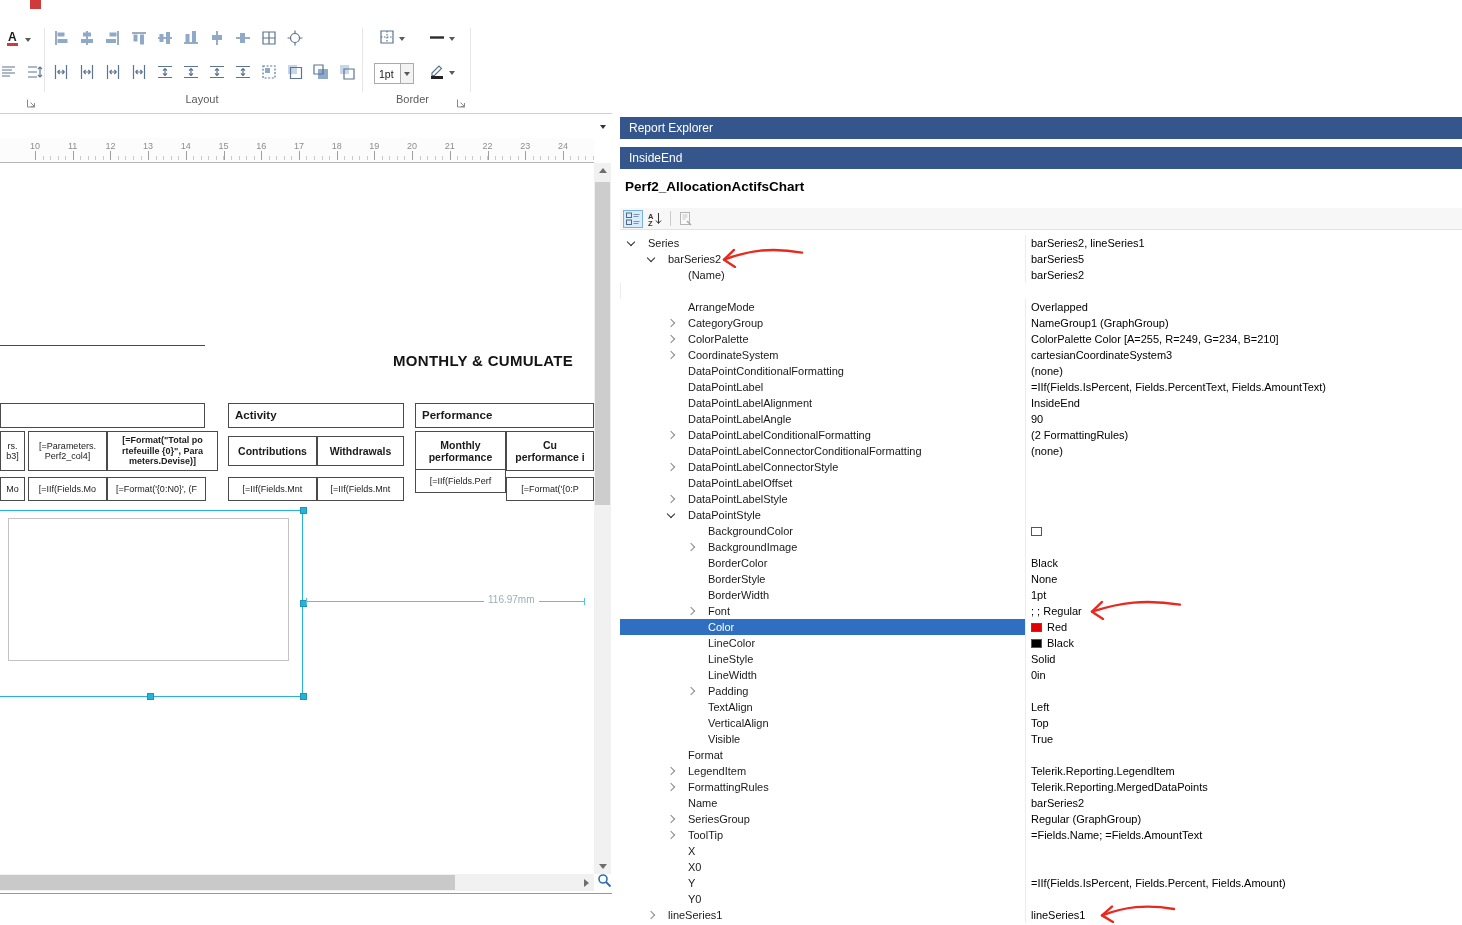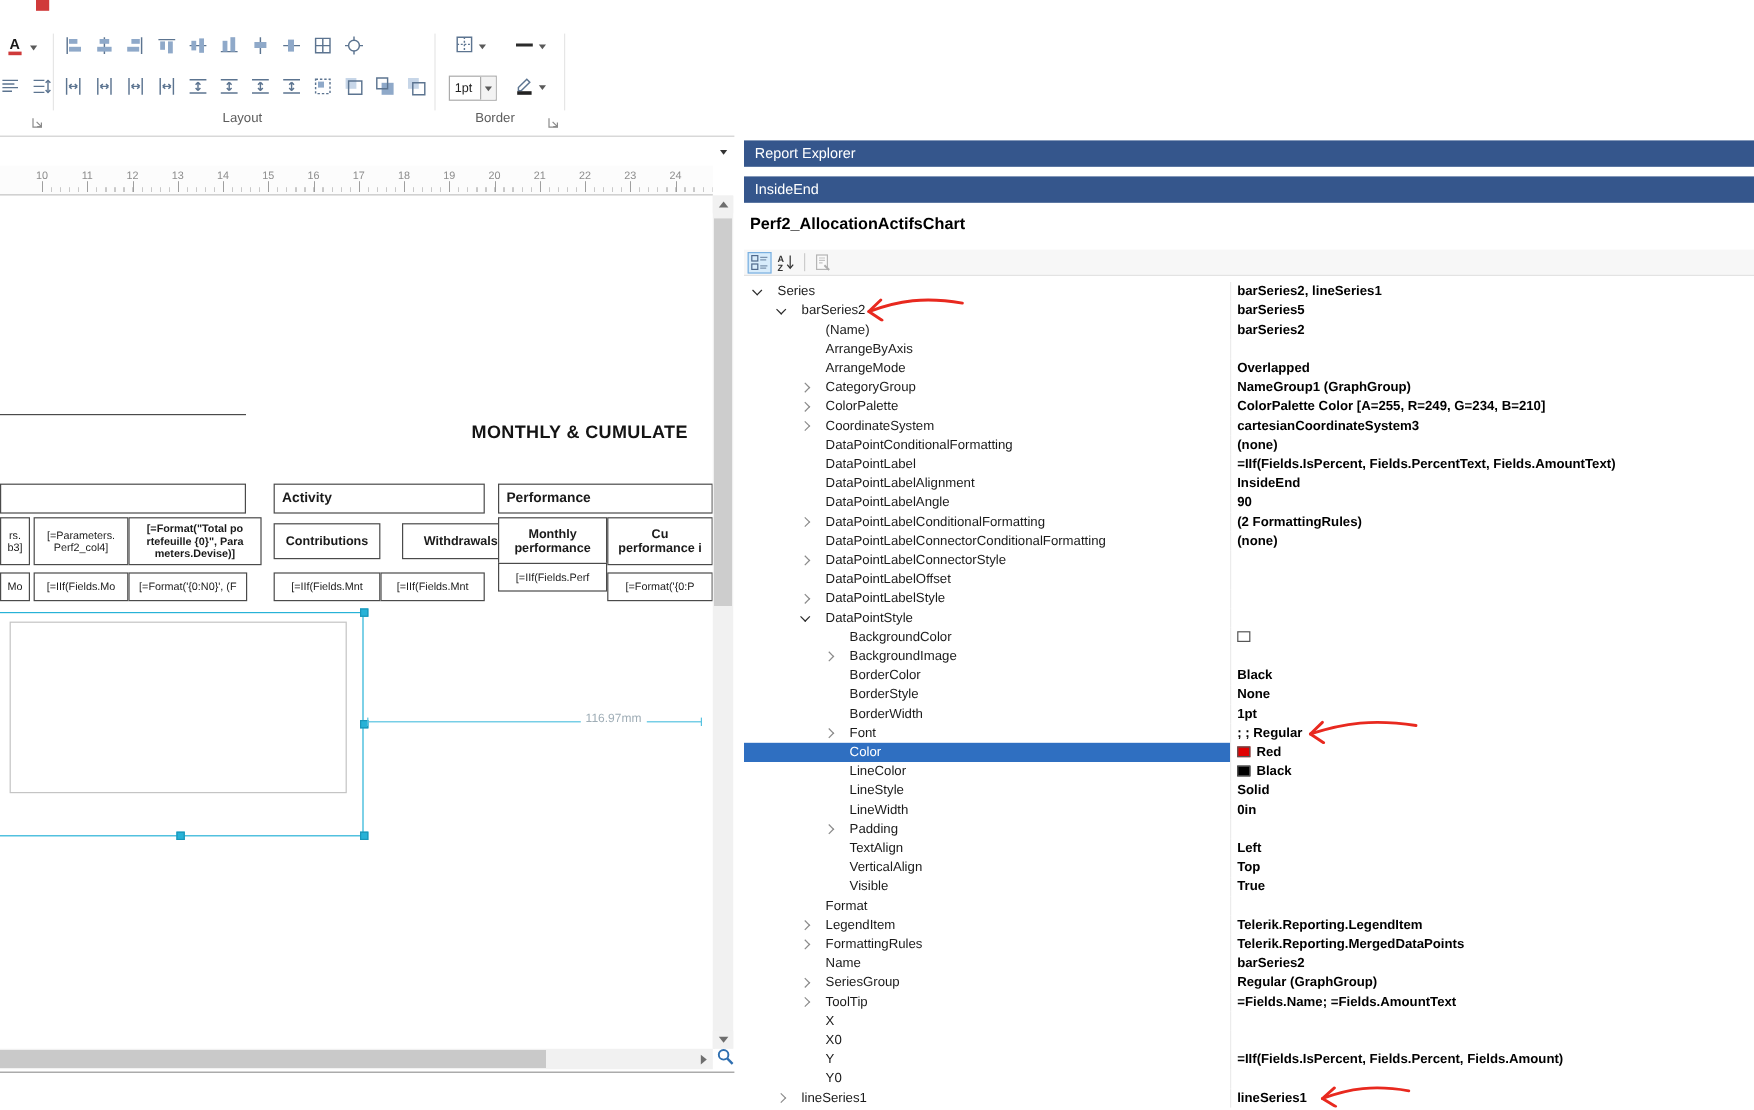--- a/index.html
+++ b/index.html
@@ -64,21 +64,21 @@
   .bluebar { position:absolute; left:0; width:842px; height:22px; background:#35568C; color:#fff; font-size:12px; line-height:22px; padding-left:9px; }
   .objname { position:absolute; left:5px; top:62px; font-size:13.5px; font-weight:bold; color:#000; }
   .ptb { position:absolute; left:0; top:91px; width:842px; height:22px; background:#f7f7f7; border-bottom:1px solid #e3e3e3; display:flex; align-items:center; padding-left:3px; gap:2px; }
   .ptbi { width:20px; height:18px; display:flex; align-items:center; justify-content:center; }
   .ptbi.on { background:#d8ecfb; border:1px solid #7ab0e0; }
   .vsep2 { width:1px; height:15px; background:#ccc; margin:0 3px; }
   .pgrid { position:absolute; left:0; top:118px; width:842px; height:690px; overflow:hidden; font-size:11px; }
   .prow { display:flex; height:16px; line-height:16px; }
   .pname { width:405px; position:relative; color:#1a1a1a; white-space:nowrap; overflow:hidden; }
   .plabel { display:block; }
-  .pval { flex:1; border-left:1px solid #ececec; padding-left:5px; font-weight:bold; color:#000; white-space:nowrap; overflow:hidden; }
+  .pval { flex:1; border-left:1px solid #ececec; padding-left:5px; font-weight:normal; color:#000; white-space:nowrap; overflow:hidden; }
   .prow.sel .pname { background:#2f6fc1; color:#fff; }
   .exp { position:absolute; top:5px; width:6px; height:6px; }
   .exp.closed { border-top:1.2px solid #8a8a8a; border-right:1.2px solid #8a8a8a; transform:rotate(45deg); }
   .exp.open { top:4px; border-top:1.6px solid #2a2a2a; border-right:1.6px solid #2a2a2a; transform:rotate(135deg); }
   .swatch { display:inline-block; width:11px; height:9px; border:1px solid #555; margin-right:5px; vertical-align:-1px; }
 
   .ann { position:absolute; pointer-events:none; }
 </style>
 </head>
 <body>
@@ -331,21 +331,21 @@
       <div class="cell hdr" style="left:415px;top:240px;width:179px;height:25px">Performance</div>
 
       <div class="cell" style="left:0;top:268px;width:25px;height:40px">rs.
 b3]</div>
       <div class="cell" style="left:28px;top:268px;width:79px;height:40px">[=Parameters.
 Perf2_col4]</div>
       <div class="cell b" style="left:107px;top:268px;width:111px;height:40px">[=Format("Total po
 rtefeuille {0}", Para
 meters.Devise)]</div>
       <div class="cell b m" style="left:228px;top:273px;width:89px;height:30px">Contributions</div>
-      <div class="cell b m" style="left:335px;top:273px;width:98px;height:30px">Withdrawals</div>
+      <div class="cell b m" style="left:317px;top:273px;width:87px;height:30px">Withdrawals</div>
       <div class="cell b m" style="left:415px;top:268px;width:91px;height:40px">Monthly
 performance</div>
       <div class="cell b m" style="left:506px;top:268px;width:88px;height:40px">Cu
 performance i</div>
 
       <div class="cell" style="left:0;top:314px;width:25px;height:24px">Mo</div>
       <div class="cell" style="left:28px;top:314px;width:79px;height:24px">[=IIf(Fields.Mo</div>
       <div class="cell" style="left:107px;top:314px;width:99px;height:24px">[=Format('{0:N0}', (F</div>
       <div class="cell" style="left:228px;top:314px;width:89px;height:24px">[=IIf(Fields.Mnt</div>
       <div class="cell" style="left:317px;top:314px;width:87px;height:24px">[=IIf(Fields.Mnt</div>
@@ -432,23 +432,20 @@
           </div>
           <div class="pval"><span>barSeries5</span></div>
         </div>
         <div class="prow">
           <div class="pname">
             <span class="plabel" style="padding-left: 68px;">(Name)</span>
           </div>
           <div class="pval"><span>barSeries2</span></div>
         </div>
         <div class="prow">
-          <div class="pname">
-            <span class="plabel" style="padding-left: 68px;">ArrangeByAxis</span>
-          </div>
           <div class="pval"></div>
         </div>
         <div class="prow">
           <div class="pname">
             <span class="plabel" style="padding-left: 68px;">ArrangeMode</span>
           </div>
           <div class="pval"><span>Overlapped</span></div>
         </div>
         <div class="prow">
           <div class="pname">

